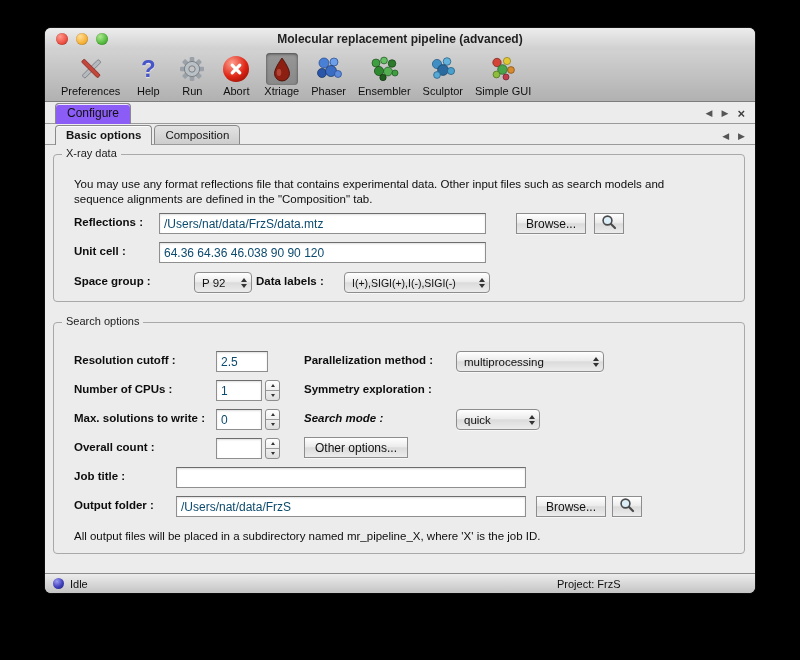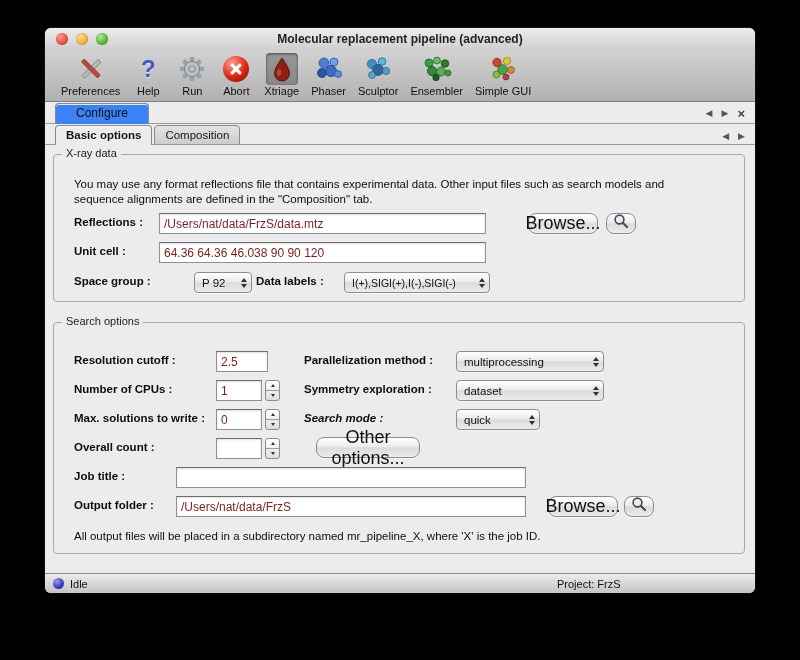--- a/index.html
+++ b/index.html
@@ -30,47 +30,47 @@
   .help-glyph{font-size:24px;font-weight:bold;color:#4656c8;text-shadow:0 1px 1px rgba(255,255,255,.65);}
   .icon-abort{width:26px;height:26px;border-radius:50%;display:flex;align-items:center;justify-content:center;
               background:radial-gradient(circle at 35% 28%, #ff9f8f, #dd2414 55%, #860d02 95%);}
 
   
   .tabrow1{position:absolute;top:74px;left:0;right:0;height:22px;display:flex;align-items:flex-end;
            padding-left:10px;box-sizing:border-box;}
   .tabrow2{position:absolute;top:96px;left:0;right:0;height:21px;display:flex;align-items:flex-end;
            padding-left:10px;box-sizing:border-box;}
   .rule{position:absolute;left:0;right:0;bottom:0;height:1px;background:#9a9a9a;z-index:1;}
-  .tab-main{position:relative;z-index:2;height:20px;line-height:19px;padding:0 20px;background:#3b82f6;
+  .tab-main{position:relative;z-index:2;height:20px;line-height:19px;padding:0 11px;background:#8b5cf6;
             border:1px solid #898989;border-bottom:none;border-radius:4px 4px 0 0;font-size:12px;color:#111;
             box-shadow:inset 0 1px 0 rgba(255,255,255,.85);}
   .tab-sub{position:relative;height:19px;line-height:18px;padding:0 10px;font-size:11.5px;
            border:1px solid #898989;border-radius:4px 4px 0 0;margin-right:2px;color:#161616;}
   .tab-sub.active{z-index:2;background:#ececec;border-bottom:none;font-weight:bold;
                   box-shadow:inset 0 1px 0 rgba(255,255,255,.85);}
   .tab-sub.inactive{z-index:0;background:linear-gradient(#e3e3e3,#cdcdcd);height:18px;}
   .navbtns{margin-left:auto;display:flex;align-items:center;gap:9px;padding:0 10px 4px 0;position:relative;z-index:2;}
   .navbtn{font-size:9px;color:#555;line-height:1;}
   .navbtn.close{font-size:13px;font-weight:bold;color:#3d3d3d;}
 
   
   .groupbox{position:absolute;left:8px;width:692px;border:1px solid #a9a9a9;border-radius:4px;box-sizing:border-box;}
   .gb-legend{position:absolute;top:-8px;left:8px;background:#ececec;padding:0 4px;font-size:11px;color:#222;}
   .xraybox{top:126px;height:148px;}
   .searchbox{top:294px;height:232px;}
   .desc{position:absolute;left:20px;top:22px;font-size:11.5px;color:#0d0d0d;line-height:15px;white-space:nowrap;}
   .lbl{position:absolute;font-size:11.5px;font-weight:bold;color:#0d0d0d;white-space:nowrap;}
   .ti{position:absolute;height:21px;box-sizing:border-box;border:1px solid #8f8f8f;border-top-color:#6d6d6d;
-      background:#fff;font-family:"Liberation Sans",sans-serif;font-size:12px;color:#7f1d1d;padding:0 4px;
+      background:#fff;font-family:"Liberation Sans",sans-serif;font-size:12px;color:#0c4a6e;padding:0 4px;
       box-shadow:inset 0 1px 2px rgba(0,0,0,.13);outline:none;}
-  .aqua{position:absolute;height:21px;box-sizing:border-box;border:1px solid #8d8d8d;border-radius:8px;
+  .aqua{position:absolute;height:21px;box-sizing:border-box;border:1px solid #8d8d8d;border-radius:0;
         background:linear-gradient(#ffffff,#ececec 45%,#dbdbdb 52%,#ececec);
-        font-family:"Liberation Sans",sans-serif;font-size:18px;color:#111;
+        font-family:"Liberation Sans",sans-serif;font-size:12px;color:#111;
         box-shadow:0 1px 0 rgba(255,255,255,.6);display:flex;align-items:center;justify-content:center;
-        padding:0 8px;cursor:default;margin-left:12px;}
+        padding:0 8px;cursor:default;}
   .mag{width:30px;padding:0;}
   .combo{position:absolute;height:21px;box-sizing:border-box;border:1px solid #8d8d8d;border-radius:4px;
          background:linear-gradient(#ffffff,#ececec 45%,#dbdbdb 52%,#ececec);
          display:flex;align-items:center;justify-content:space-between;padding:0 4px 0 7px;
          box-shadow:0 1px 0 rgba(255,255,255,.6);}
   .combo-text{font-size:11.5px;color:#111;white-space:nowrap;overflow:hidden;}
   .combo-text.tight{font-size:10.5px;}
   .arrows{display:flex;flex-direction:column;gap:2px;margin-left:5px;flex:none;}
   .tri-up{width:0;height:0;border-left:3px solid transparent;border-right:3px solid transparent;border-bottom:4px solid #333;}
   .tri-down{width:0;height:0;border-left:3px solid transparent;border-right:3px solid transparent;border-top:4px solid #333;}
@@ -162,43 +162,43 @@
             <circle cx="20" cy="8" r="4" fill="#6f9fe8" stroke="#24488e" stroke-width="0.7"></circle>
             <circle cx="8" cy="19" r="4.5" fill="#2a55a8" stroke="#16305e" stroke-width="0.7"></circle>
             <circle cx="17" cy="17" r="5.5" fill="#3b6cc4" stroke="#16305e" stroke-width="0.7"></circle>
             <circle cx="24" cy="20" r="3.5" fill="#5c8bdc" stroke="#24488e" stroke-width="0.7"></circle>
           </svg>
         </span>
         <span class="tb-label">Phaser</span>
       </div>
       <div class="tb-item">
         <span class="tb-iconbox">
-          <svg width="30" height="30">
-            <circle cx="9" cy="10" r="4.6" fill="#3f8fc4" stroke="#1f5680" stroke-width="0.7"></circle>
-            <circle cx="19" cy="7.5" r="3.8" fill="#62b4dc" stroke="#1f5680" stroke-width="0.7"></circle>
-            <circle cx="15" cy="16" r="5.4" fill="#2a6a9e" stroke="#143e60" stroke-width="0.7"></circle>
-            <circle cx="23" cy="17" r="3.6" fill="#4aa0cc" stroke="#1f5680" stroke-width="0.7"></circle>
-            <circle cx="9" cy="21" r="3.4" fill="#58a8d4" stroke="#1f5680" stroke-width="0.7"></circle>
-          </svg>
-        </span>
-        <span class="tb-label">Sculptor</span>
-      </div>
-      <div class="tb-item">
-        <span class="tb-iconbox">
           <svg width="32" height="30">
             <circle cx="8" cy="9" r="4" fill="#3f9e3f" stroke="#205220" stroke-width="0.7"></circle>
             <circle cx="16" cy="6.5" r="3.4" fill="#63c063" stroke="#205220" stroke-width="0.7"></circle>
             <circle cx="24" cy="9.5" r="3.8" fill="#2c7a2c" stroke="#163e16" stroke-width="0.7"></circle>
             <circle cx="11" cy="17" r="4.6" fill="#2e8a2e" stroke="#163e16" stroke-width="0.7"></circle>
             <circle cx="20" cy="17.5" r="4.4" fill="#52b052" stroke="#205220" stroke-width="0.7"></circle>
             <circle cx="27" cy="19" r="3" fill="#3f9e3f" stroke="#205220" stroke-width="0.7"></circle>
             <circle cx="15" cy="23.5" r="3.2" fill="#1f5e1f" stroke="#11330f" stroke-width="0.7"></circle>
           </svg>
         </span>
         <span class="tb-label">Ensembler</span>
+      </div>
+      <div class="tb-item">
+        <span class="tb-iconbox">
+          <svg width="30" height="30">
+            <circle cx="9" cy="10" r="4.6" fill="#3f8fc4" stroke="#1f5680" stroke-width="0.7"></circle>
+            <circle cx="19" cy="7.5" r="3.8" fill="#62b4dc" stroke="#1f5680" stroke-width="0.7"></circle>
+            <circle cx="15" cy="16" r="5.4" fill="#2a6a9e" stroke="#143e60" stroke-width="0.7"></circle>
+            <circle cx="23" cy="17" r="3.6" fill="#4aa0cc" stroke="#1f5680" stroke-width="0.7"></circle>
+            <circle cx="9" cy="21" r="3.4" fill="#58a8d4" stroke="#1f5680" stroke-width="0.7"></circle>
+          </svg>
+        </span>
+        <span class="tb-label">Sculptor</span>
       </div>
       <div class="tb-item">
         <span class="tb-iconbox">
           <svg width="30" height="30">
             <circle cx="9" cy="8.5" r="4.2" fill="#d24438" stroke="#7c221a" stroke-width="0.7"></circle>
             <circle cx="19" cy="7" r="3.6" fill="#e2c832" stroke="#8c7a14" stroke-width="0.7"></circle>
             <circle cx="14.5" cy="15.5" r="4.8" fill="#4aa44a" stroke="#235a23" stroke-width="0.7"></circle>
             <circle cx="23" cy="16" r="3.4" fill="#d88a30" stroke="#7c4c14" stroke-width="0.7"></circle>
             <circle cx="8.5" cy="20.5" r="3.4" fill="#8cbe3c" stroke="#4a6a1c" stroke-width="0.7"></circle>
             <circle cx="18" cy="23" r="3" fill="#c23c50" stroke="#701c2a" stroke-width="0.7"></circle>
@@ -292,27 +292,20 @@
       <input class="ti" style="left: 162px; top: 57px; width: 46px;" value="1">
       <div class="stepper" style="left:211px;top:57px;">
         <div class="step-half up">
             <i class="tri-up s"></i>
           </div>
         <div class="step-half">
             <i class="tri-down s"></i>
           </div>
       </div>
       <span class="lbl" style="left:250px;top:60px;">Symmetry exploration :</span>
-      <div class="combo" style="left:402px;top:57px;width:148px;">
-        <span class="combo-text">dataset</span>
-        <span class="arrows">
-            <i class="tri-up"></i>
-            <i class="tri-down"></i>
-          </span>
-      </div>
 
       <span class="lbl" style="left:20px;top:89px;">Max. solutions to write :</span>
       <input class="ti" style="left: 162px; top: 86px; width: 46px;" value="0">
       <div class="stepper" style="left:211px;top:86px;">
         <div class="step-half up">
             <i class="tri-up s"></i>
           </div>
         <div class="step-half">
             <i class="tri-down s"></i>
           </div>

